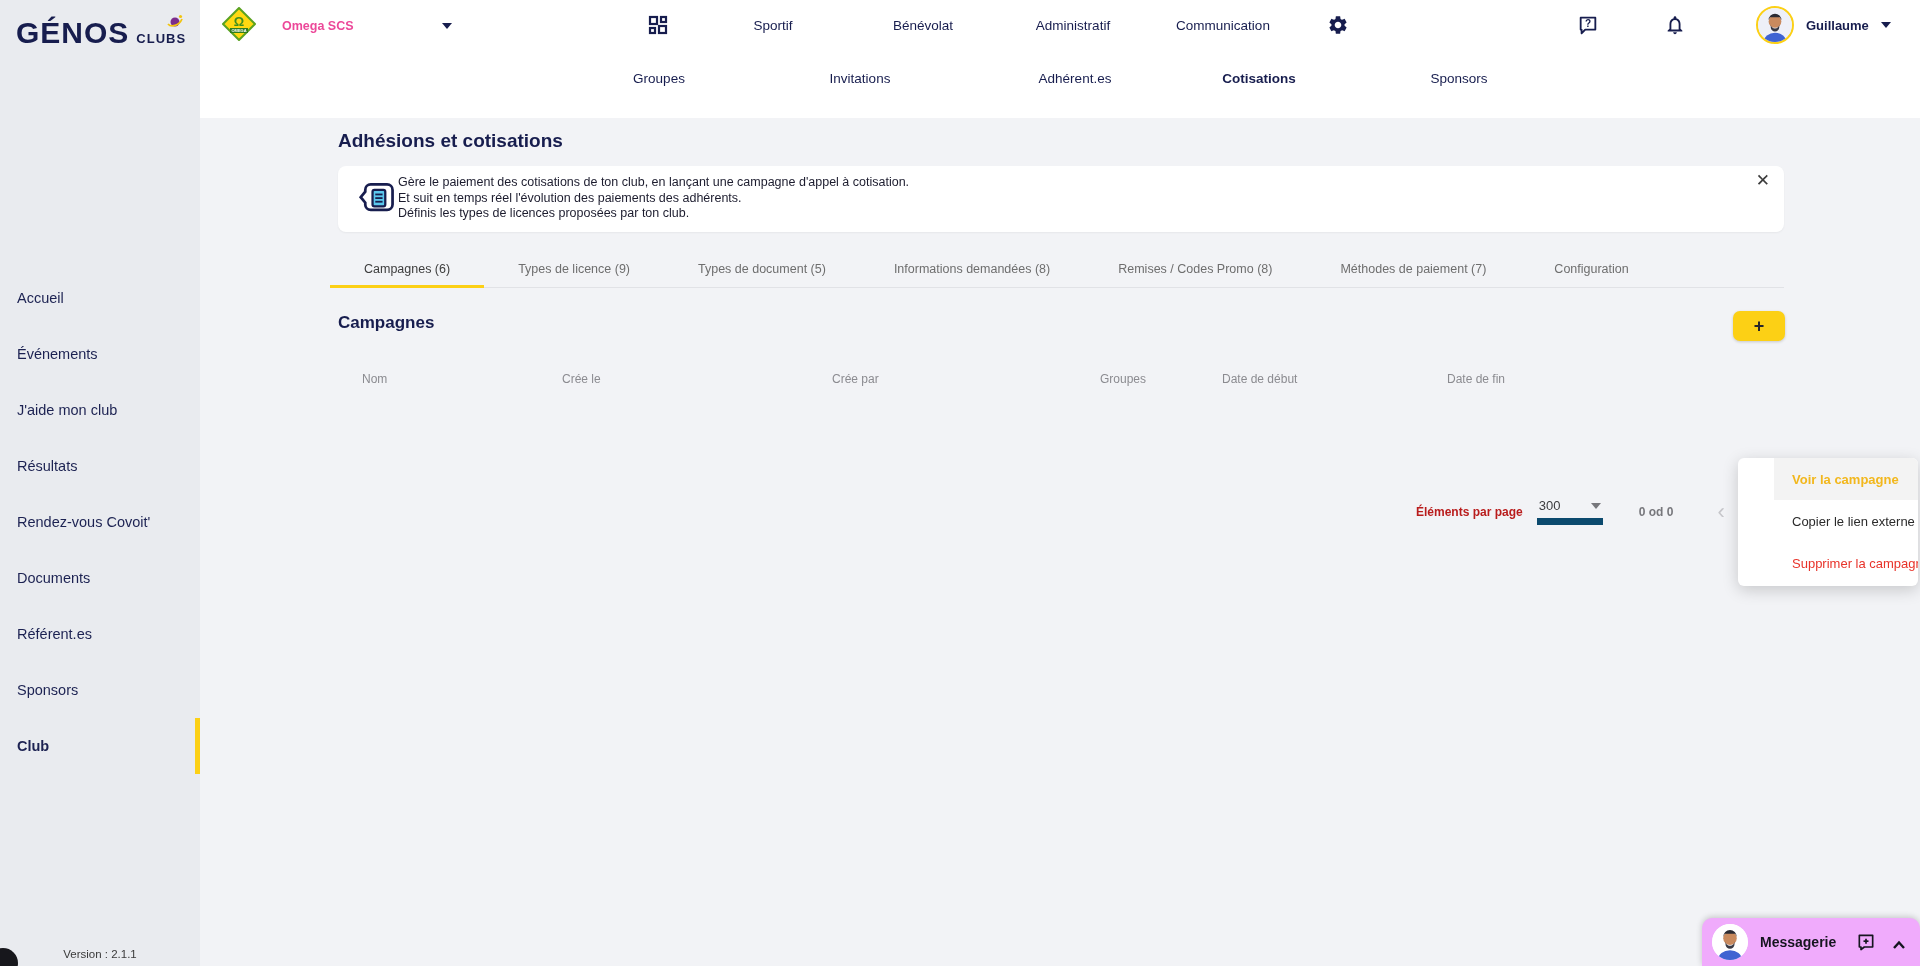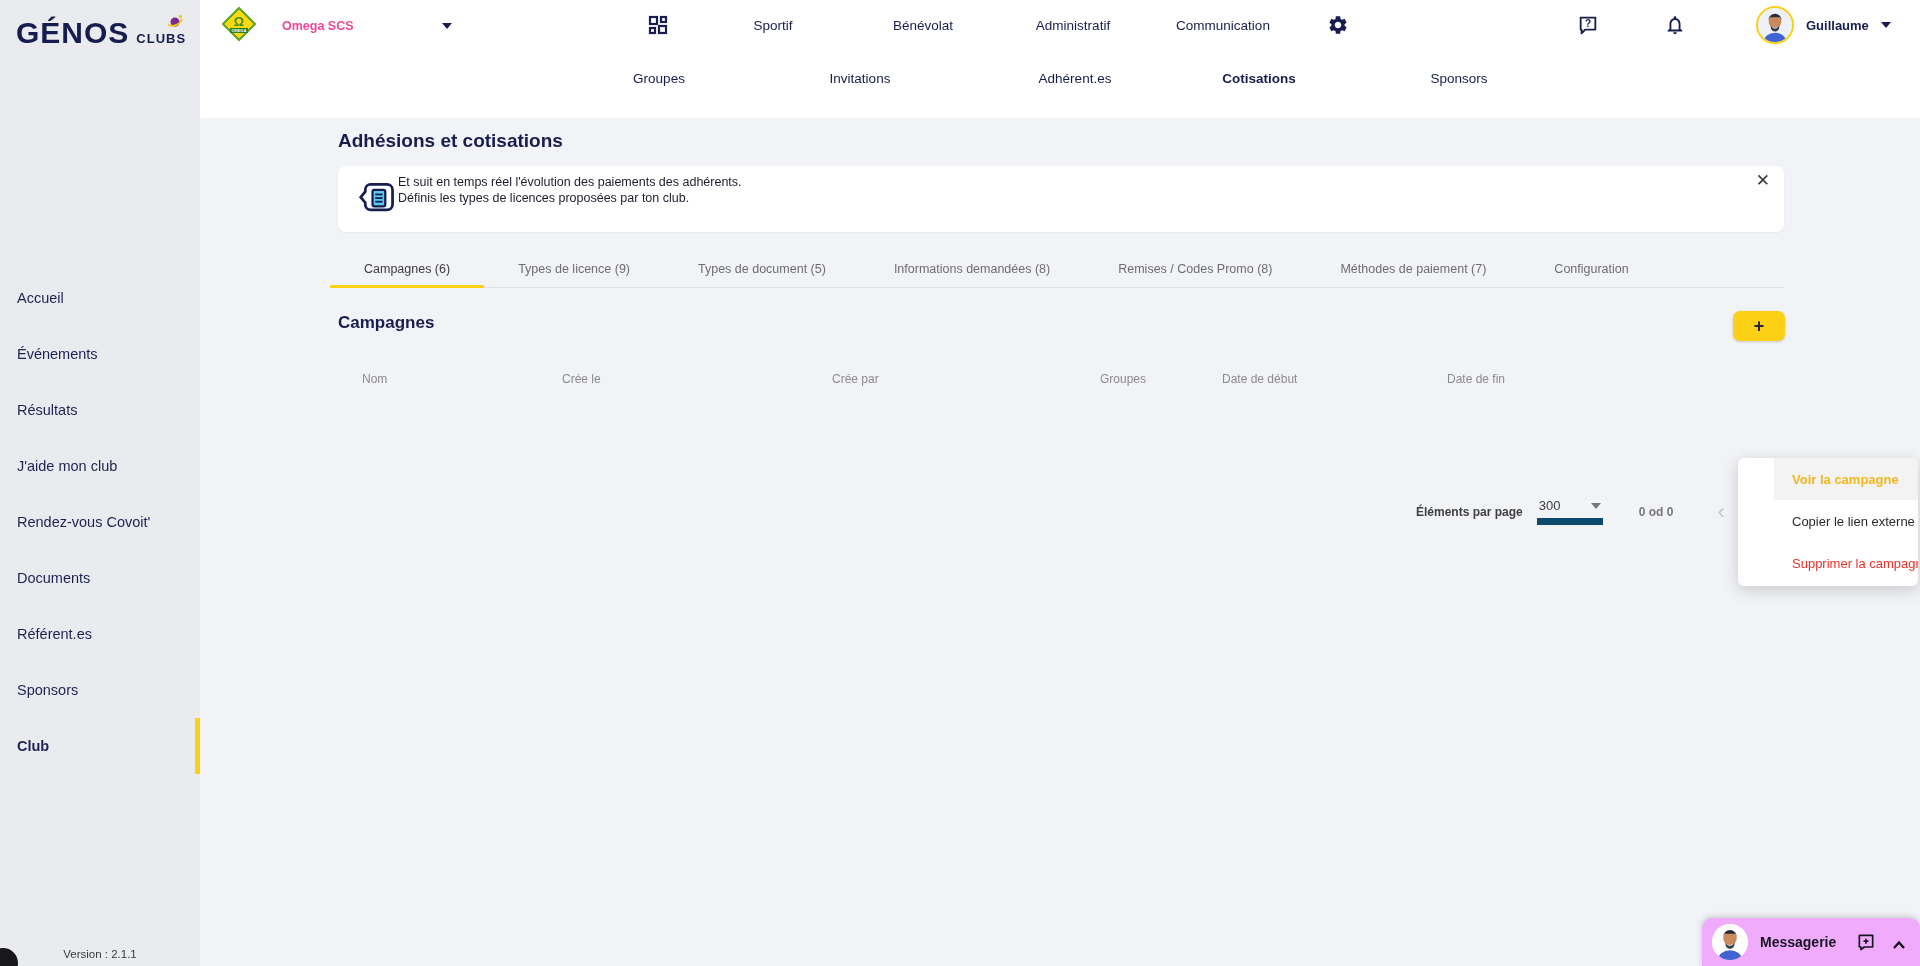--- a/index.html
+++ b/index.html
@@ -56,21 +56,21 @@
 
   .thead { position:absolute; left:138px; top:372px; width:1446px; height:18px; font-size:12px; color:#8b8b90; }
   .thead span { position:absolute; top:0; white-space:nowrap; }
   .trow { position:absolute; left:138px; top:402px; width:1446px; height:58px; background:#fff; border-radius:4px; }
   .trow .cell { position:absolute; top:50%; transform:translateY(-50%); font-size:13.5px; color:#171d4e; white-space:nowrap; }
   .c0{left:24px;} .c1{left:224px;} .c2{left:494px;} .c3{left:762px;} .c4{left:884px;} .c5{left:1109px;}
   .status-badge { display:inline-block; background:#58d1f3; color:#fff; font-size:10.5px; font-weight:700; padding:3px 9px; border-radius:10px; }
   .kebab { position:absolute; left:1398px; top:50%; transform:translateY(-50%); width:20px; text-align:center; color:#8f8f94; font-size:16px; letter-spacing:0; cursor:pointer; line-height:1.05; }
 
   .paginator { position:absolute; top:498px; left:1216px; display:flex; align-items:center; font-size:12px; color:#6e6e73; }
-  .pp-label { font-weight:700; color:#404040; }
+  .pp-label { font-weight:700; color:#b91c1c; }
   .pp-select { margin-left:14px; width:66px; display:flex; align-items:center; justify-content:space-between; border-bottom:7px solid #0c4a6e; padding:0 2px 5px 2px; font-size:13px; color:#3c3c3f; cursor:pointer; }
   .pp-caret { width:0; height:0; border-left:5px solid transparent; border-right:5px solid transparent; border-top:6px solid #77777c; }
   .pp-range { margin-left:36px; font-weight:700; color:#77777c; }
   .pp-prev { margin-left:44px; font-size:22px; color:#c6c6ca; line-height:0; cursor:default; }
 
   .row-menu { position:absolute; left:1538px; top:458px; width:180px; background:#fff; border-radius:6px; box-shadow:0 4px 16px rgba(0,0,0,0.18); z-index:20; overflow:hidden; padding-bottom:2px; }
   .menu-item { height:42px; display:flex; align-items:center; padding:0 18px; font-size:13px; cursor:pointer; white-space:nowrap;margin-left:36px; }
   .menu-item.primary { color:#f2b71c; font-weight:700; background:#f3f3f3; }
   .menu-item.default { color:#2b2b2b; }
   .menu-item.danger { color:#e8332a; }
@@ -97,24 +97,24 @@
     </span>
   </div>
   <div class="side-menu">
     <div class="side-item">
         <span>Accueil</span>
       </div>
     <div class="side-item">
         <span>Événements</span>
       </div>
     <div class="side-item">
+        <span>J'aide mon club</span>
+      </div>
+    <div class="side-item">
         <span>Résultats</span>
-      </div>
-    <div class="side-item">
-        <span>J'aide mon club</span>
       </div>
     <div class="side-item">
         <span>Rendez-vous Covoit'</span>
       </div>
     <div class="side-item">
         <span>Documents</span>
       </div>
     <div class="side-item">
         <span>Référent.es</span>
       </div>
@@ -221,20 +221,21 @@
     <span class="intro-icon">
       <svg width="40" height="40" viewBox="0 0 44 44" fill="none">
         <path d="M14 6 h18 a6 6 0 0 1 6 6 v16 a6 6 0 0 1 -6 6 h-18 a6 6 0 0 1 -6 -6 v-2 l-5 -6 l5 -6 v-2 a6 6 0 0 1 6 -6 z" stroke="#171d4e" stroke-width="3"></path>
         <rect x="16" y="12" width="14" height="18" rx="2" fill="#5bc8ee" stroke="#171d4e" stroke-width="2.5"></rect>
         <line x1="19" y1="17" x2="27" y2="17" stroke="#171d4e" stroke-width="2"></line>
         <line x1="19" y1="21" x2="27" y2="21" stroke="#171d4e" stroke-width="2"></line>
         <line x1="19" y1="25" x2="27" y2="25" stroke="#171d4e" stroke-width="2"></line>
       </svg>
     </span>
     <div class="intro-text">
+      <div>Gère le paiement des cotisations de ton club, en lançant une campagne d'appel à cotisation.</div>
       <div>Et suit en temps réel l'évolution des paiements des adhérents.</div>
       <div>Définis les types de licences proposées par ton club.</div>
     </div>
     <span class="intro-close">✕</span>
   </div>
 
   <div class="tabbar">
     <div class="tab active">Campagnes (6)</div>
     <div class="tab">Types de licence (9)</div>
     <div class="tab">Types de document (5)</div>

